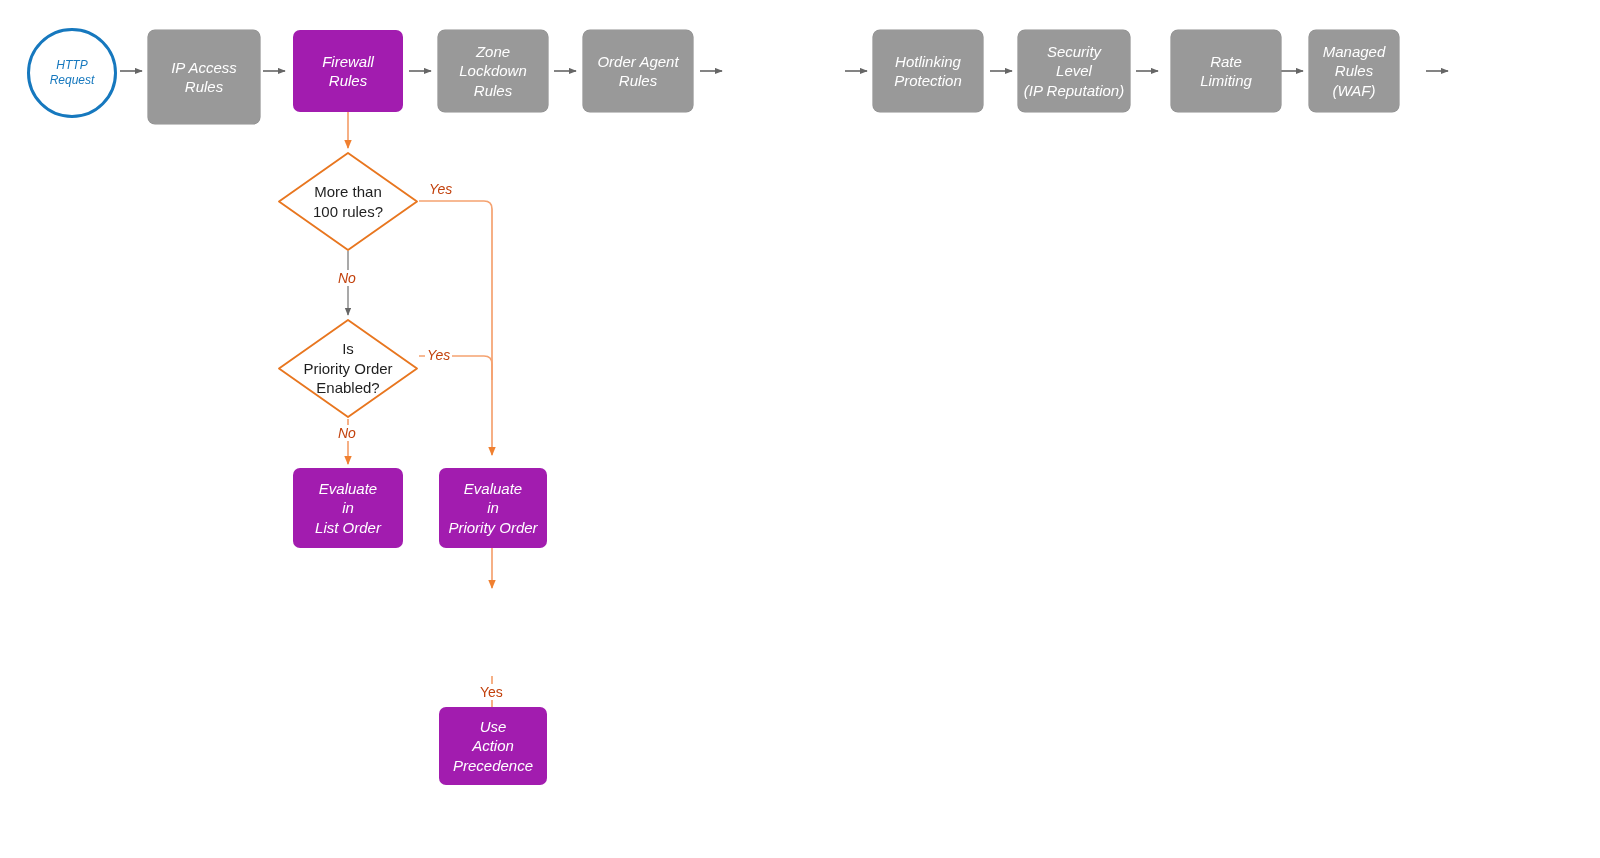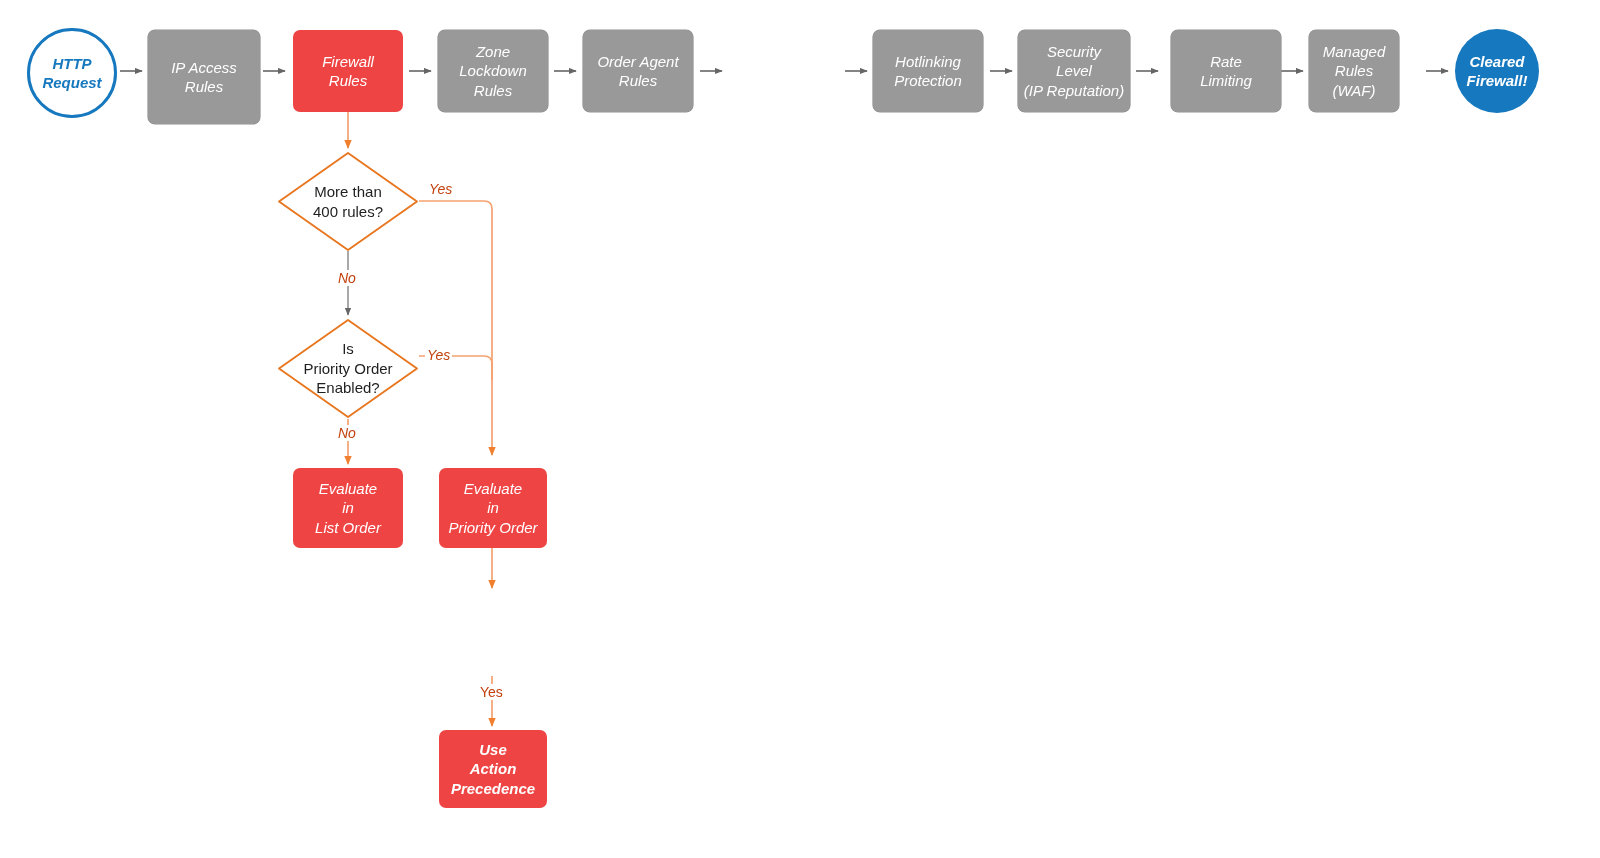--- a/index.html
+++ b/index.html
@@ -41,36 +41,36 @@
   .box-gray {
     background: #999999;
     border-radius: 7px;
     color: #ffffff;
     font-style: italic;
     font-size: 15px;
     box-shadow: 0 0 0 0.6px #8f8f8f;
   }
   
   .box-orange {
-    background: #ef4444;
+    background: #a21caf;
     border-radius: 7px;
     color: #ffffff;
     font-style: italic;
     font-size: 15px;
   }
 
   
   .circle-open {
     border: 3px solid #1678be;
     border-radius: 50%;
     background: #ffffff;
     color: #1678be;
     font-style: italic;
-    font-weight: bold;
-    font-size: 15px;
+    font-weight: normal;
+    font-size: 12px;
   }
   .circle-solid {
     border-radius: 50%;
     background: #1678be;
     color: #ffffff;
     font-style: italic;
     font-weight: bold;
     font-size: 15px;
   }
 
@@ -182,50 +182,48 @@
   <div class="node box-gray nowrap" style="left:873px; top:30px; width:110px; height:82px;">Hotlinking
 Protection</div>
 
   <div class="node box-gray nowrap" style="left:1164px; top:30px; width:110px; height:82px;margin-left:7px;">Rate
 Limiting</div>
 
   <div class="node box-gray nowrap" style="left:1309px; top:30px; width:90px; height:82px;">Managed
 Rules
 (WAF)</div>
 
-  <div class="node circle-solid nowrap" style="left:1455px; top:29px; width:84px; height:84px;">Cleared
-Firewall!</div>
 
   <div class="diamond" style="left:277px; top:151px; width:142px; height:101px;">
     <svg width="142" height="101" viewBox="0 0 142 101" xmlns="http://www.w3.org/2000/svg">
       <path d="M71,2 L140,50.5 L71,99 L2,50.5 Z" fill="#ffffff" stroke="#e8761f" stroke-width="1.9" stroke-linejoin="round"></path>
     </svg>
     <div class="dlabel">More than
-400 rules?</div>
+100 rules?</div>
   </div>
 
   <div class="diamond" style="left:277px; top:318px; width:142px; height:101px;">
     <svg width="142" height="101" viewBox="0 0 142 101" xmlns="http://www.w3.org/2000/svg">
       <path d="M71,2 L140,50.5 L71,99 L2,50.5 Z" fill="#ffffff" stroke="#e8761f" stroke-width="1.9" stroke-linejoin="round"></path>
     </svg>
     <div class="dlabel">Is
 Priority Order
 Enabled?</div>
   </div>
 
 
   <div class="node box-orange nowrap" style="left:293px; top:468px; width:110px; height:80px;">Evaluate
 in
 List Order</div>
 
   <div class="node box-orange nowrap" style="left:439px; top:468px; width:108px; height:80px;">Evaluate
 in
 Priority Order</div>
 
-  <div class="node box-orange nowrap" style="left:439px; top:730px; width:108px; height:78px;font-weight:bold;">Use
+  <div class="node box-orange nowrap" style="left:439px; top:707px; width:108px; height:78px;">Use
 Action
 Precedence</div>
 
   <div class="edge-label" style="left:427px; top:181px;">Yes</div>
 
   <div class="edge-label" style="left:336px; top:270px;">No</div>
 
   <div class="edge-label" style="left:425px; top:347px;">Yes</div>
 
   <div class="edge-label" style="left:336px; top:425px;">No</div>

